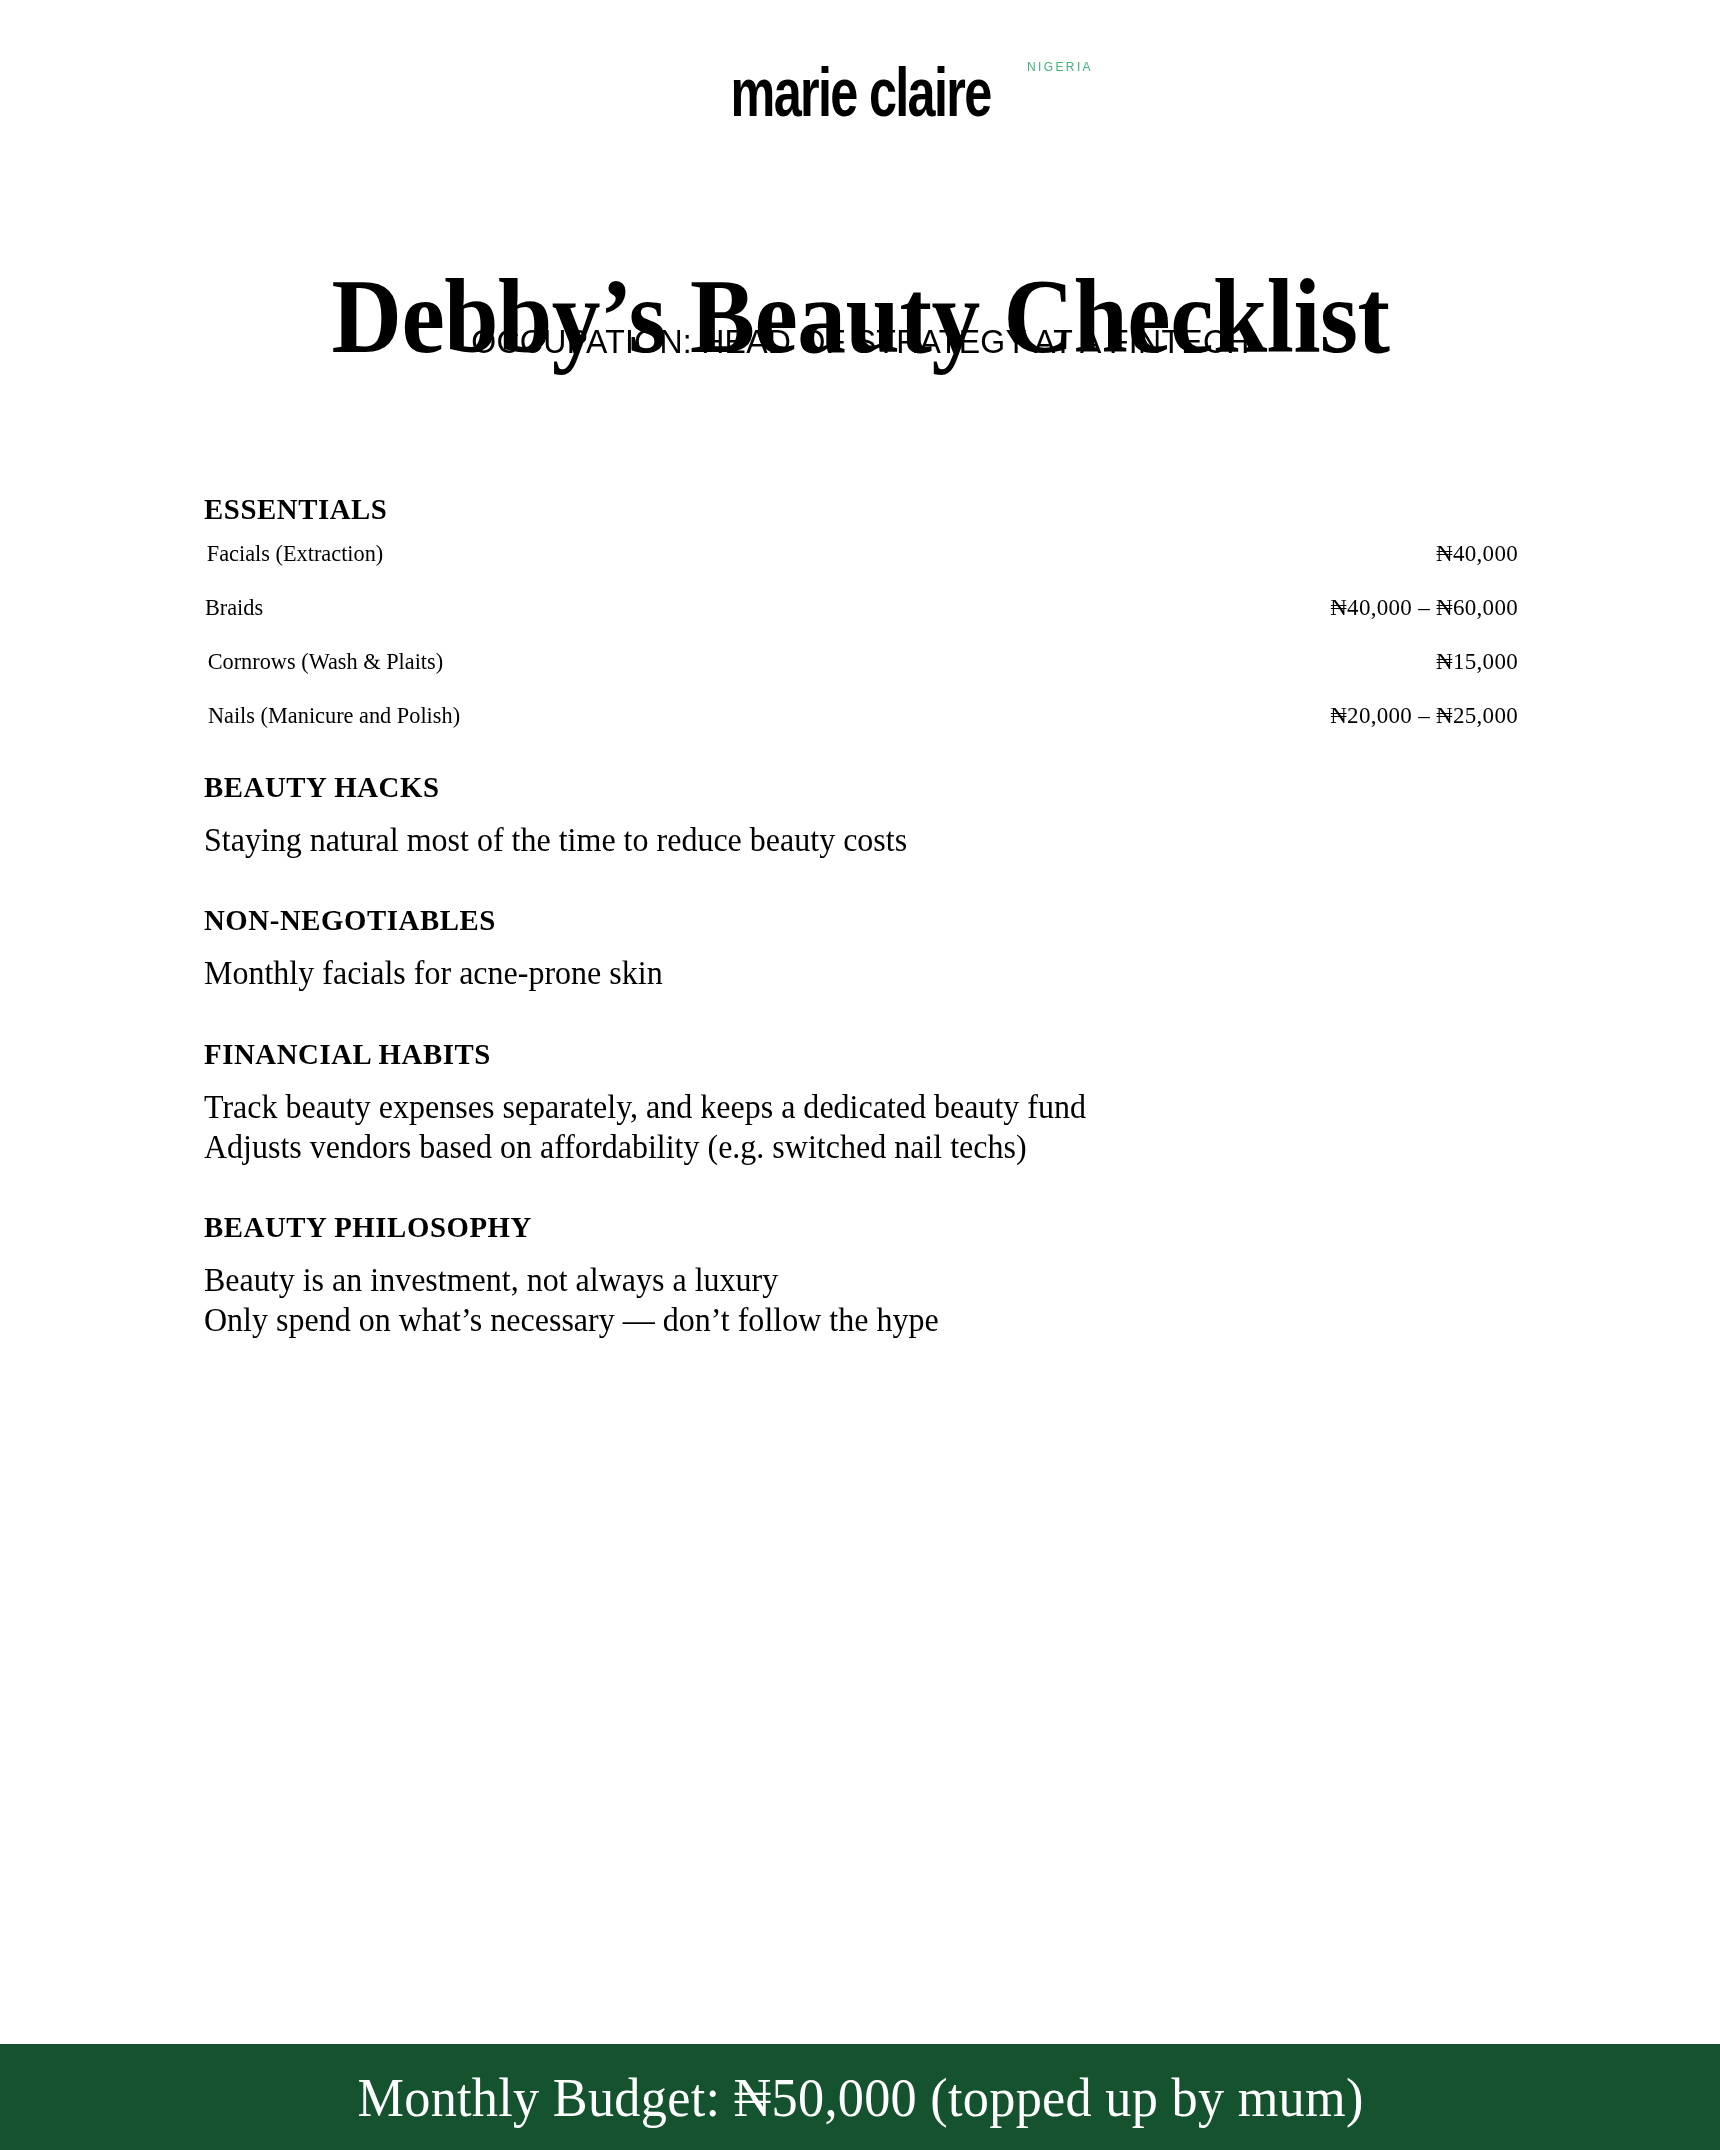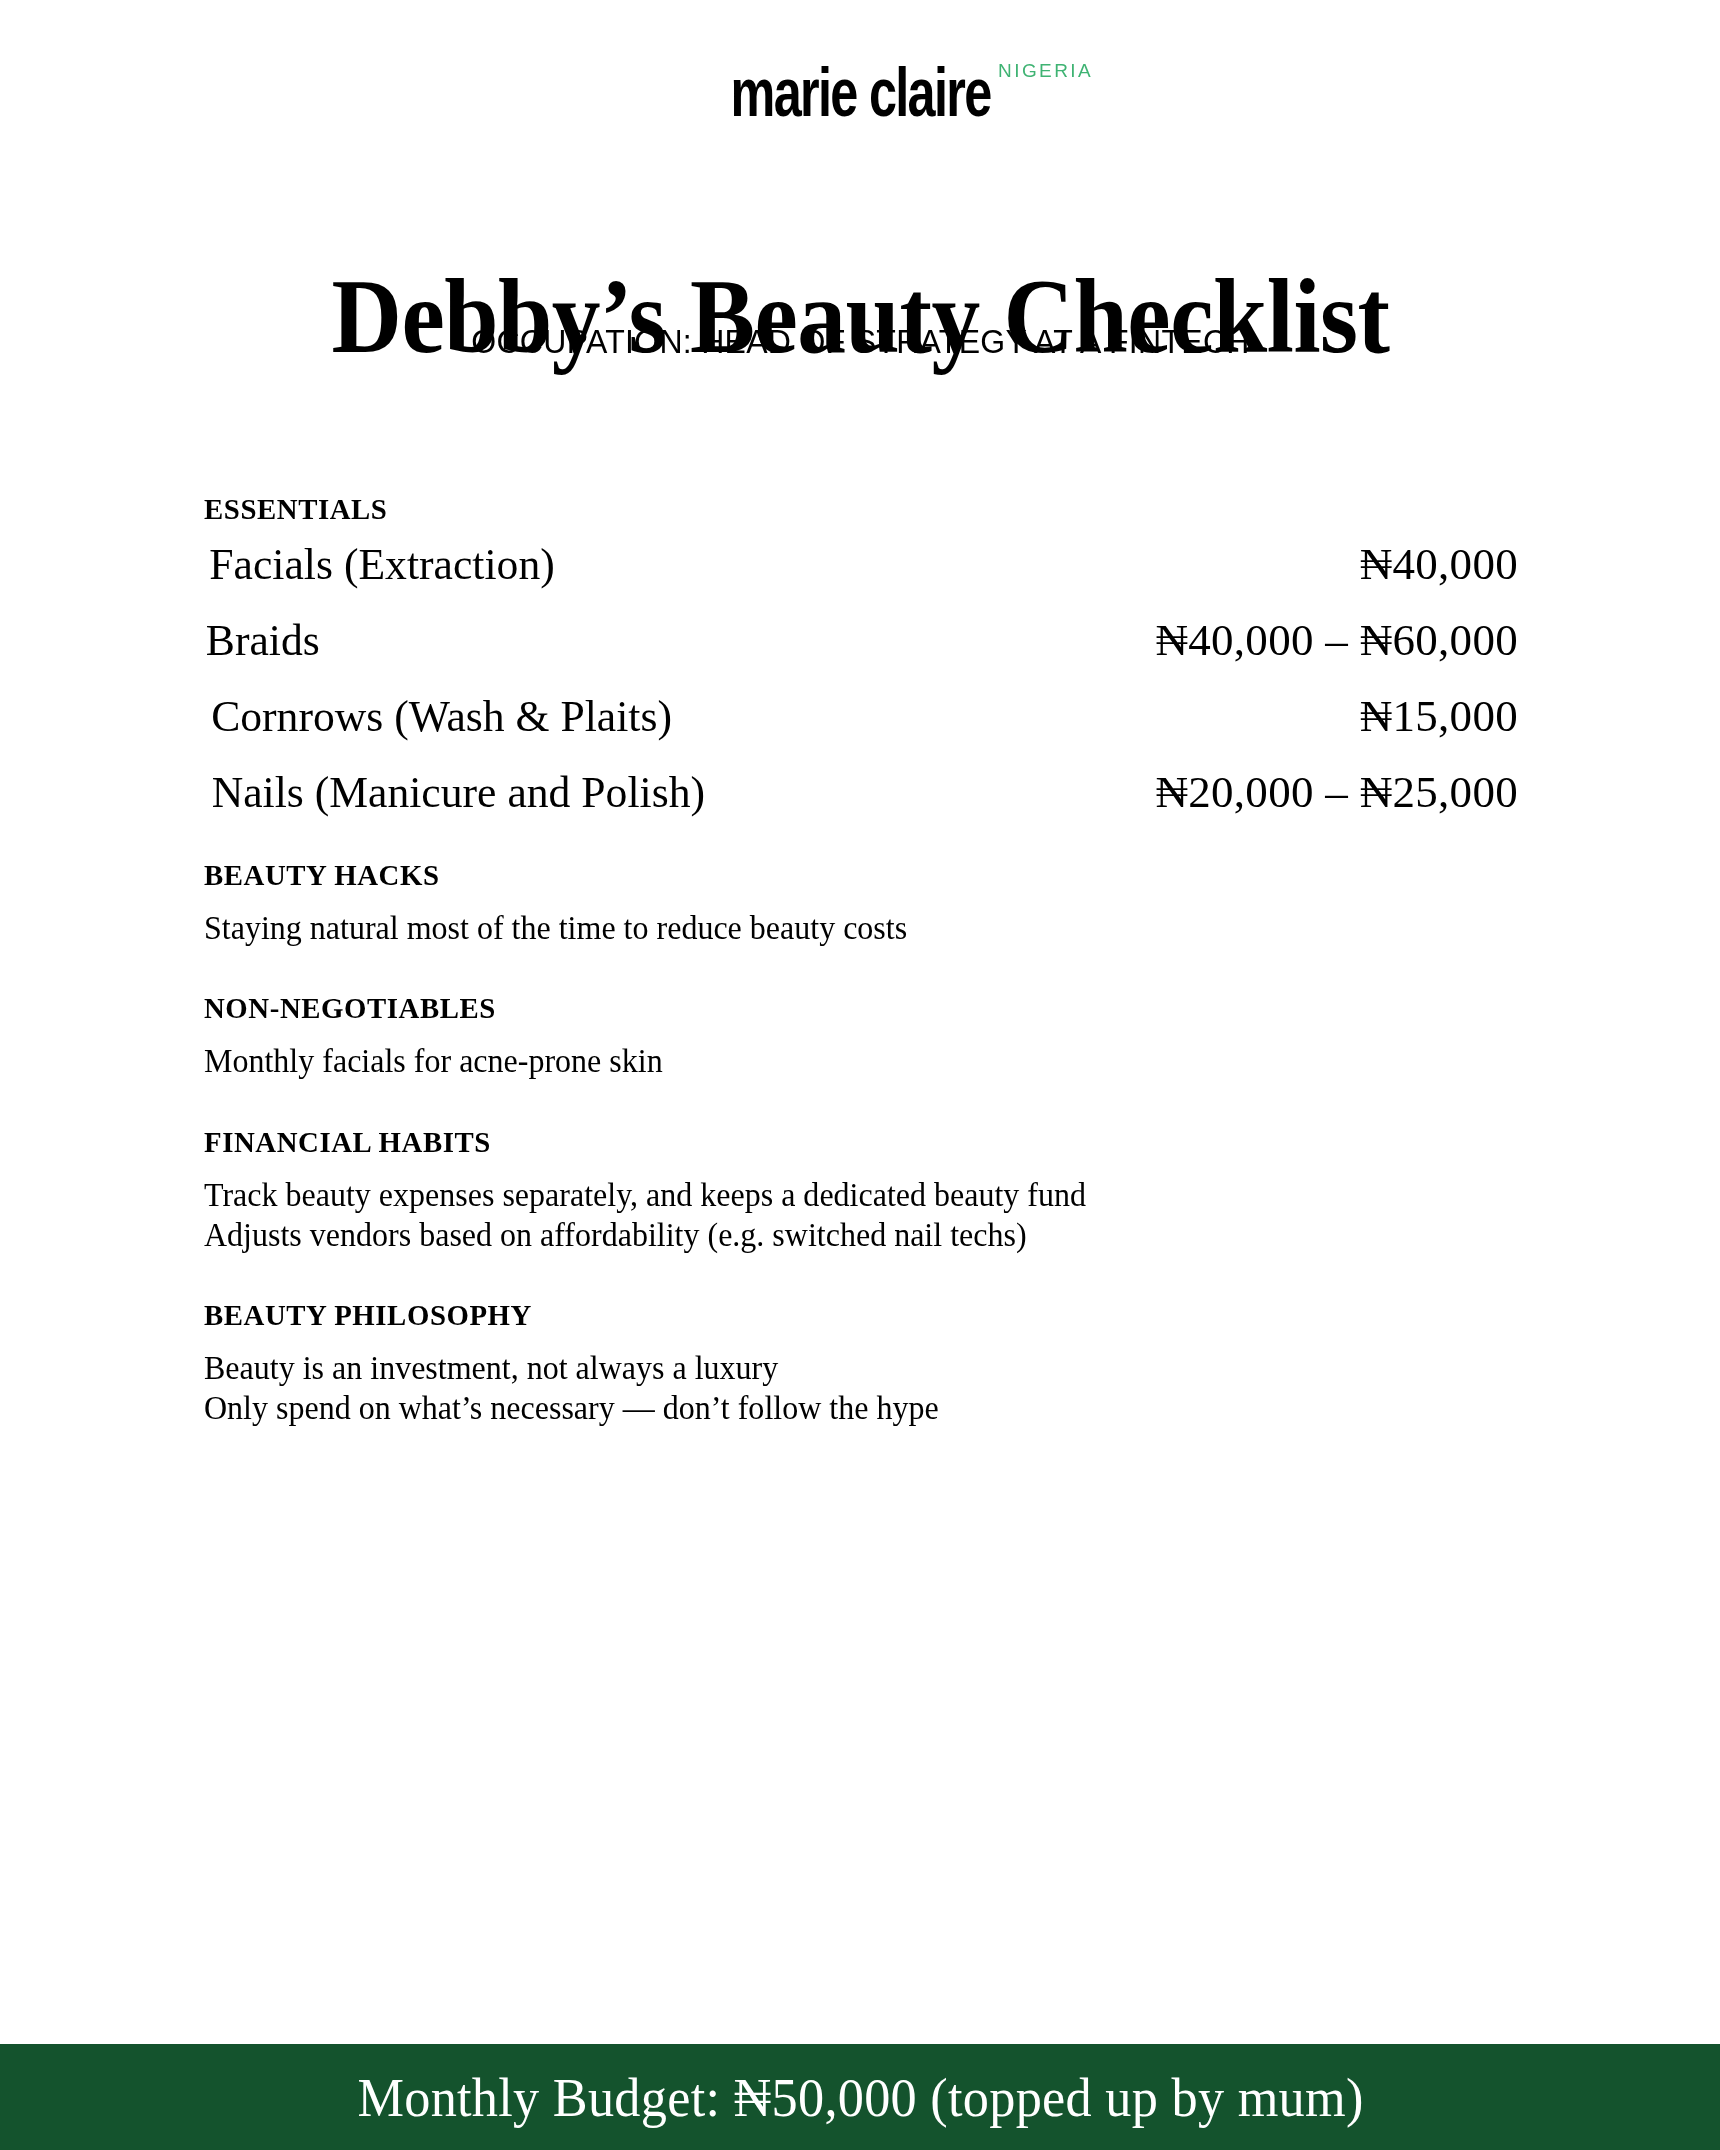--- a/index.html
+++ b/index.html
@@ -39,21 +39,21 @@
     transform-origin: center bottom;
     display: inline-block;
     color: #000;
   }
   .logo-sup {
     position: absolute;
     top: -3.2px;
     right: -70px;
     font-family: "Liberation Sans", "DejaVu Sans", sans-serif;
     font-weight: normal;
-    font-size: 19px;
+    font-size: 12px;
     letter-spacing: 2.4px;
     color: #3FB373;
     white-space: nowrap;
   }
 
   
   .page-title {
     position: absolute;
     top: 190px;
     left: 0;
@@ -99,21 +99,21 @@
     transform: scaleX(0.96);
     transform-origin: left center;
   }
 
   .essentials-list { margin: 0 0 0 0; }
 
   .row {
     display: flex;
     align-items: flex-end;
     justify-content: space-between;
-    font-size: 45px;
+    font-size: 23px;
     line-height: 1.0;
     margin-bottom: 31px;
     white-space: nowrap;
   }
   .row:last-child { margin-bottom: 0; }
   .row .label {
     flex: 0 1 auto;
     transform: scaleX(0.97);
     transform-origin: left baseline;
   }

